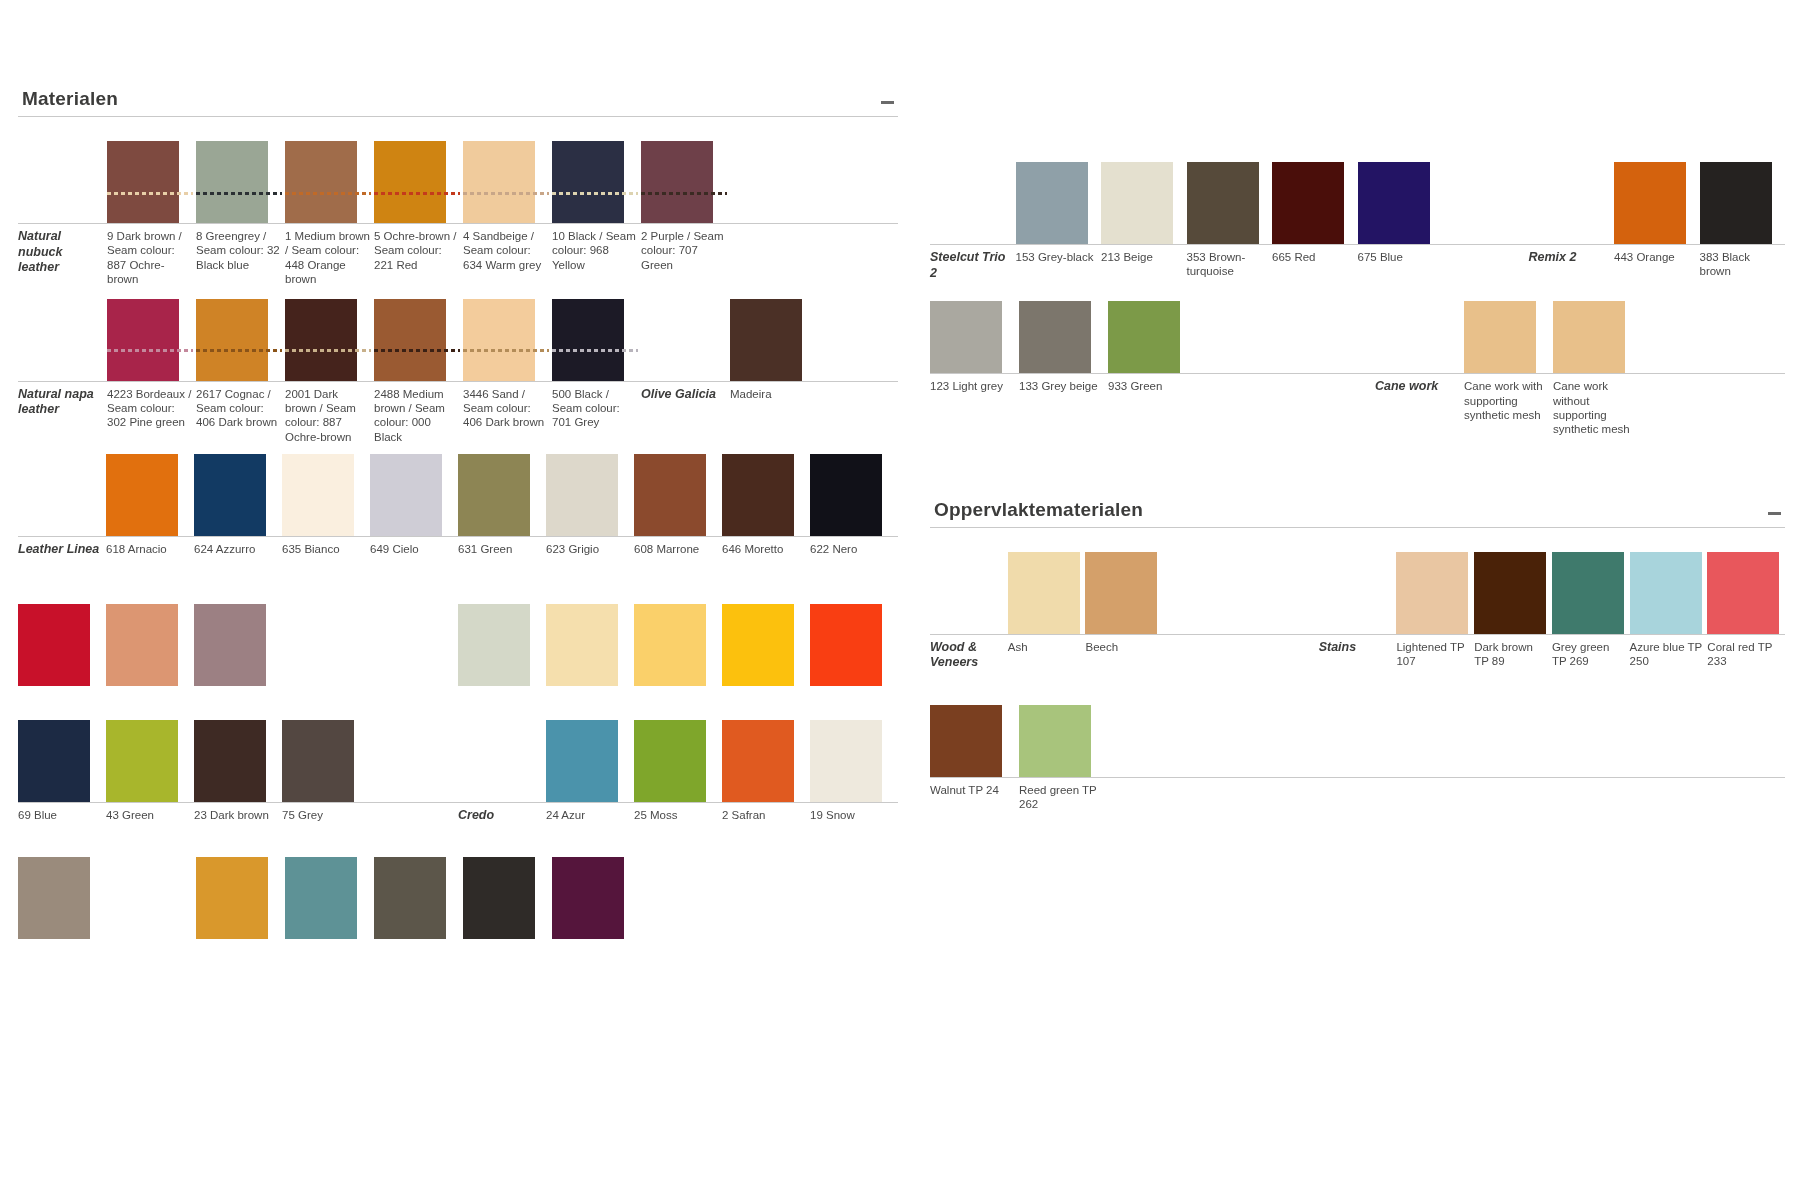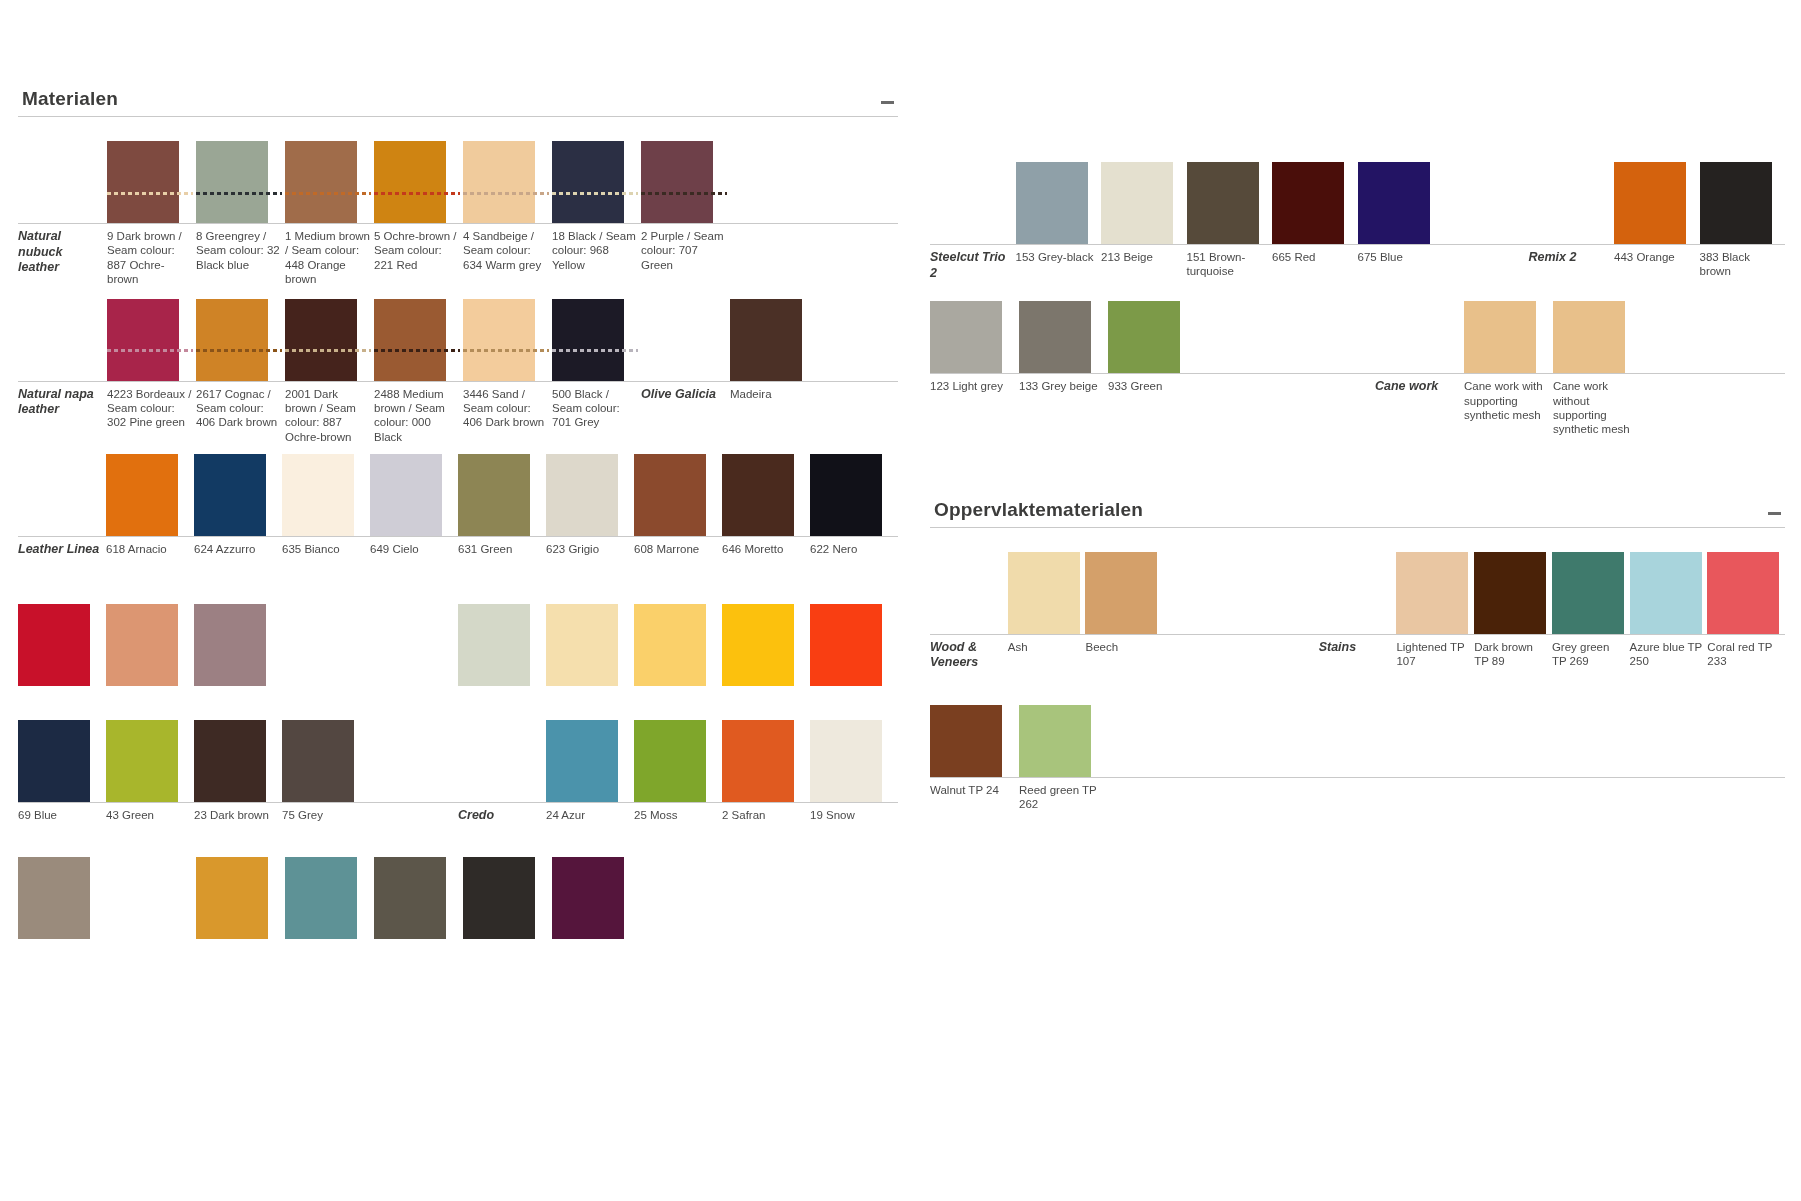--- a/index.html
+++ b/index.html
@@ -142,21 +142,21 @@
             </div>
           </div>
       </div>
       <div class="labels-row">
         <div class="grp-name">Natural nubuck leather</div>
         <div class="label">9 Dark brown / Seam colour: 887 Ochre-brown</div>
         <div class="label">8 Greengrey / Seam colour: 32 Black blue</div>
         <div class="label">1 Medium brown / Seam colour: 448 Orange brown</div>
         <div class="label">5 Ochre-brown / Seam colour: 221 Red</div>
         <div class="label">4 Sandbeige / Seam colour: 634 Warm grey</div>
-        <div class="label">18 Black / Seam colour: 968 Yellow</div>
+        <div class="label">10 Black / Seam colour: 968 Yellow</div>
         <div class="label">2 Purple / Seam colour: 707 Green</div>
       </div>
     </div>
 
     <div style="height:12px"></div>
 
     <div class="group">
       <div class="swatch-row">
         <div class="spacer-cell"></div>
         <div class="cell">
@@ -388,21 +388,21 @@
             <div class="swatch tex-weave" style="background:#d4620d"></div>
           </div>
         <div class="cell">
             <div class="swatch tex-weave" style="background:#252220"></div>
           </div>
       </div>
       <div class="labels-row">
         <div class="grp-name">Steelcut Trio 2</div>
         <div class="label">153 Grey-black</div>
         <div class="label">213 Beige</div>
-        <div class="label">151 Brown-turquoise</div>
+        <div class="label">353 Brown-turquoise</div>
         <div class="label">665 Red</div>
         <div class="label">675 Blue</div>
         <div class="spacer-cell"></div>
         <div class="grp-name">Remix 2</div>
         <div class="label">443 Orange</div>
         <div class="label">383 Black brown</div>
       </div>
     </div>
 
     <div style="height:20px"></div>

